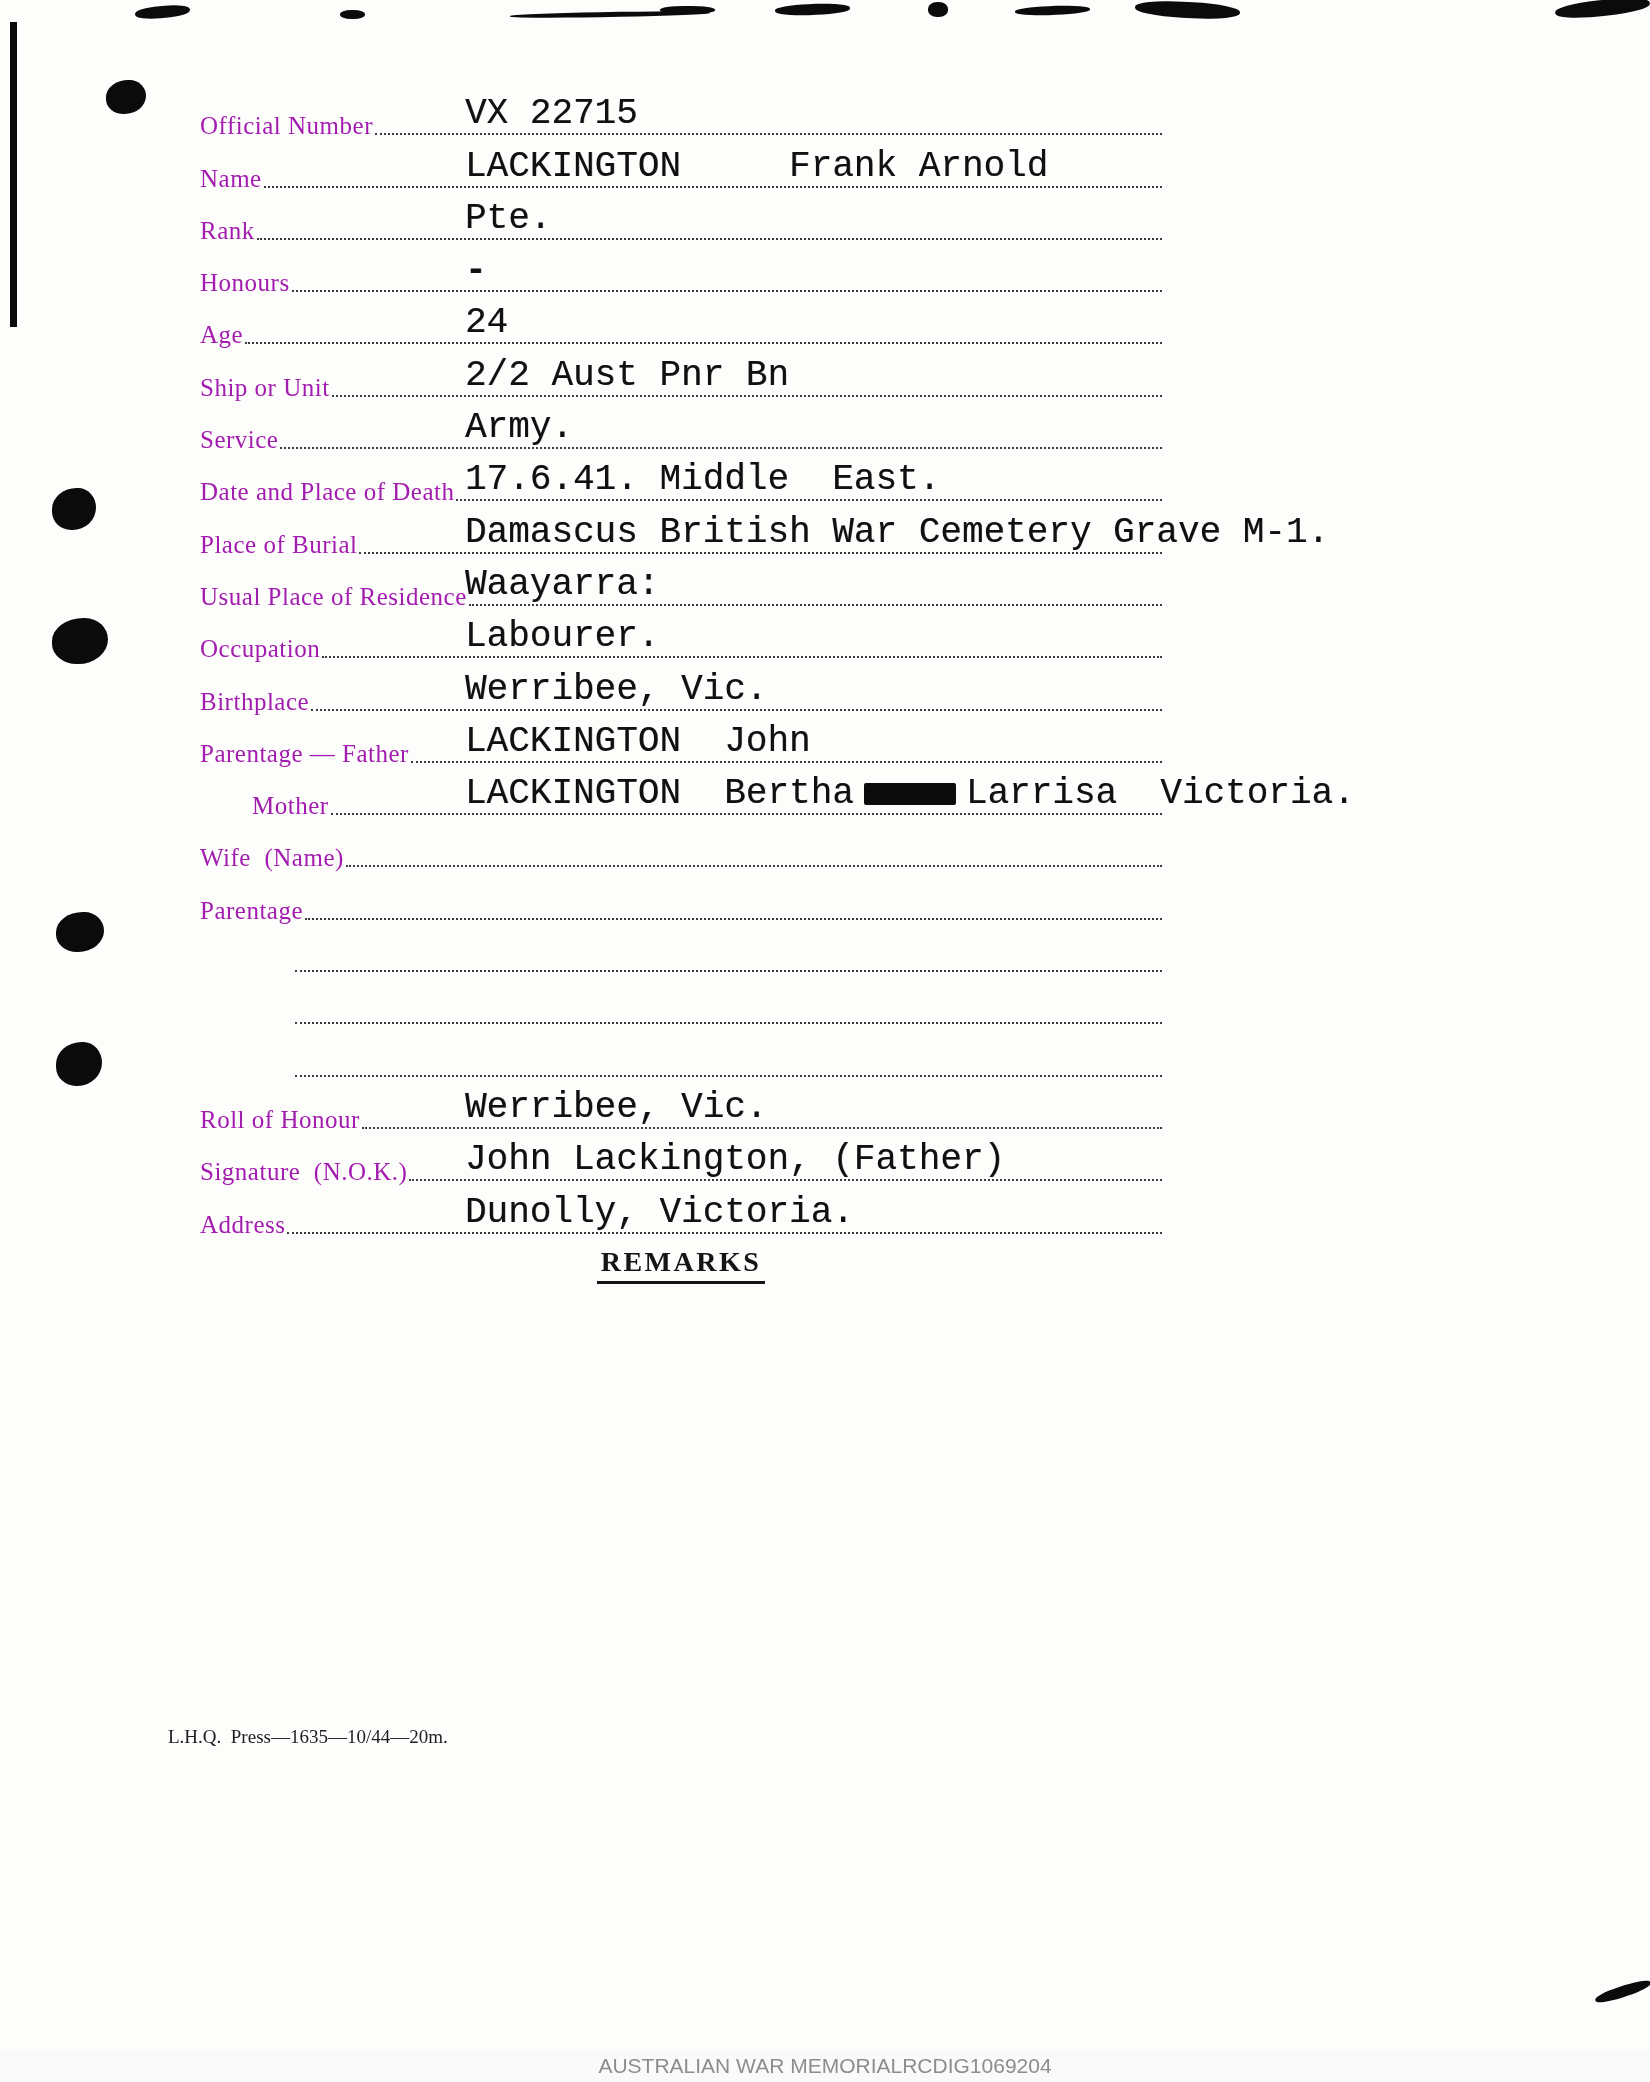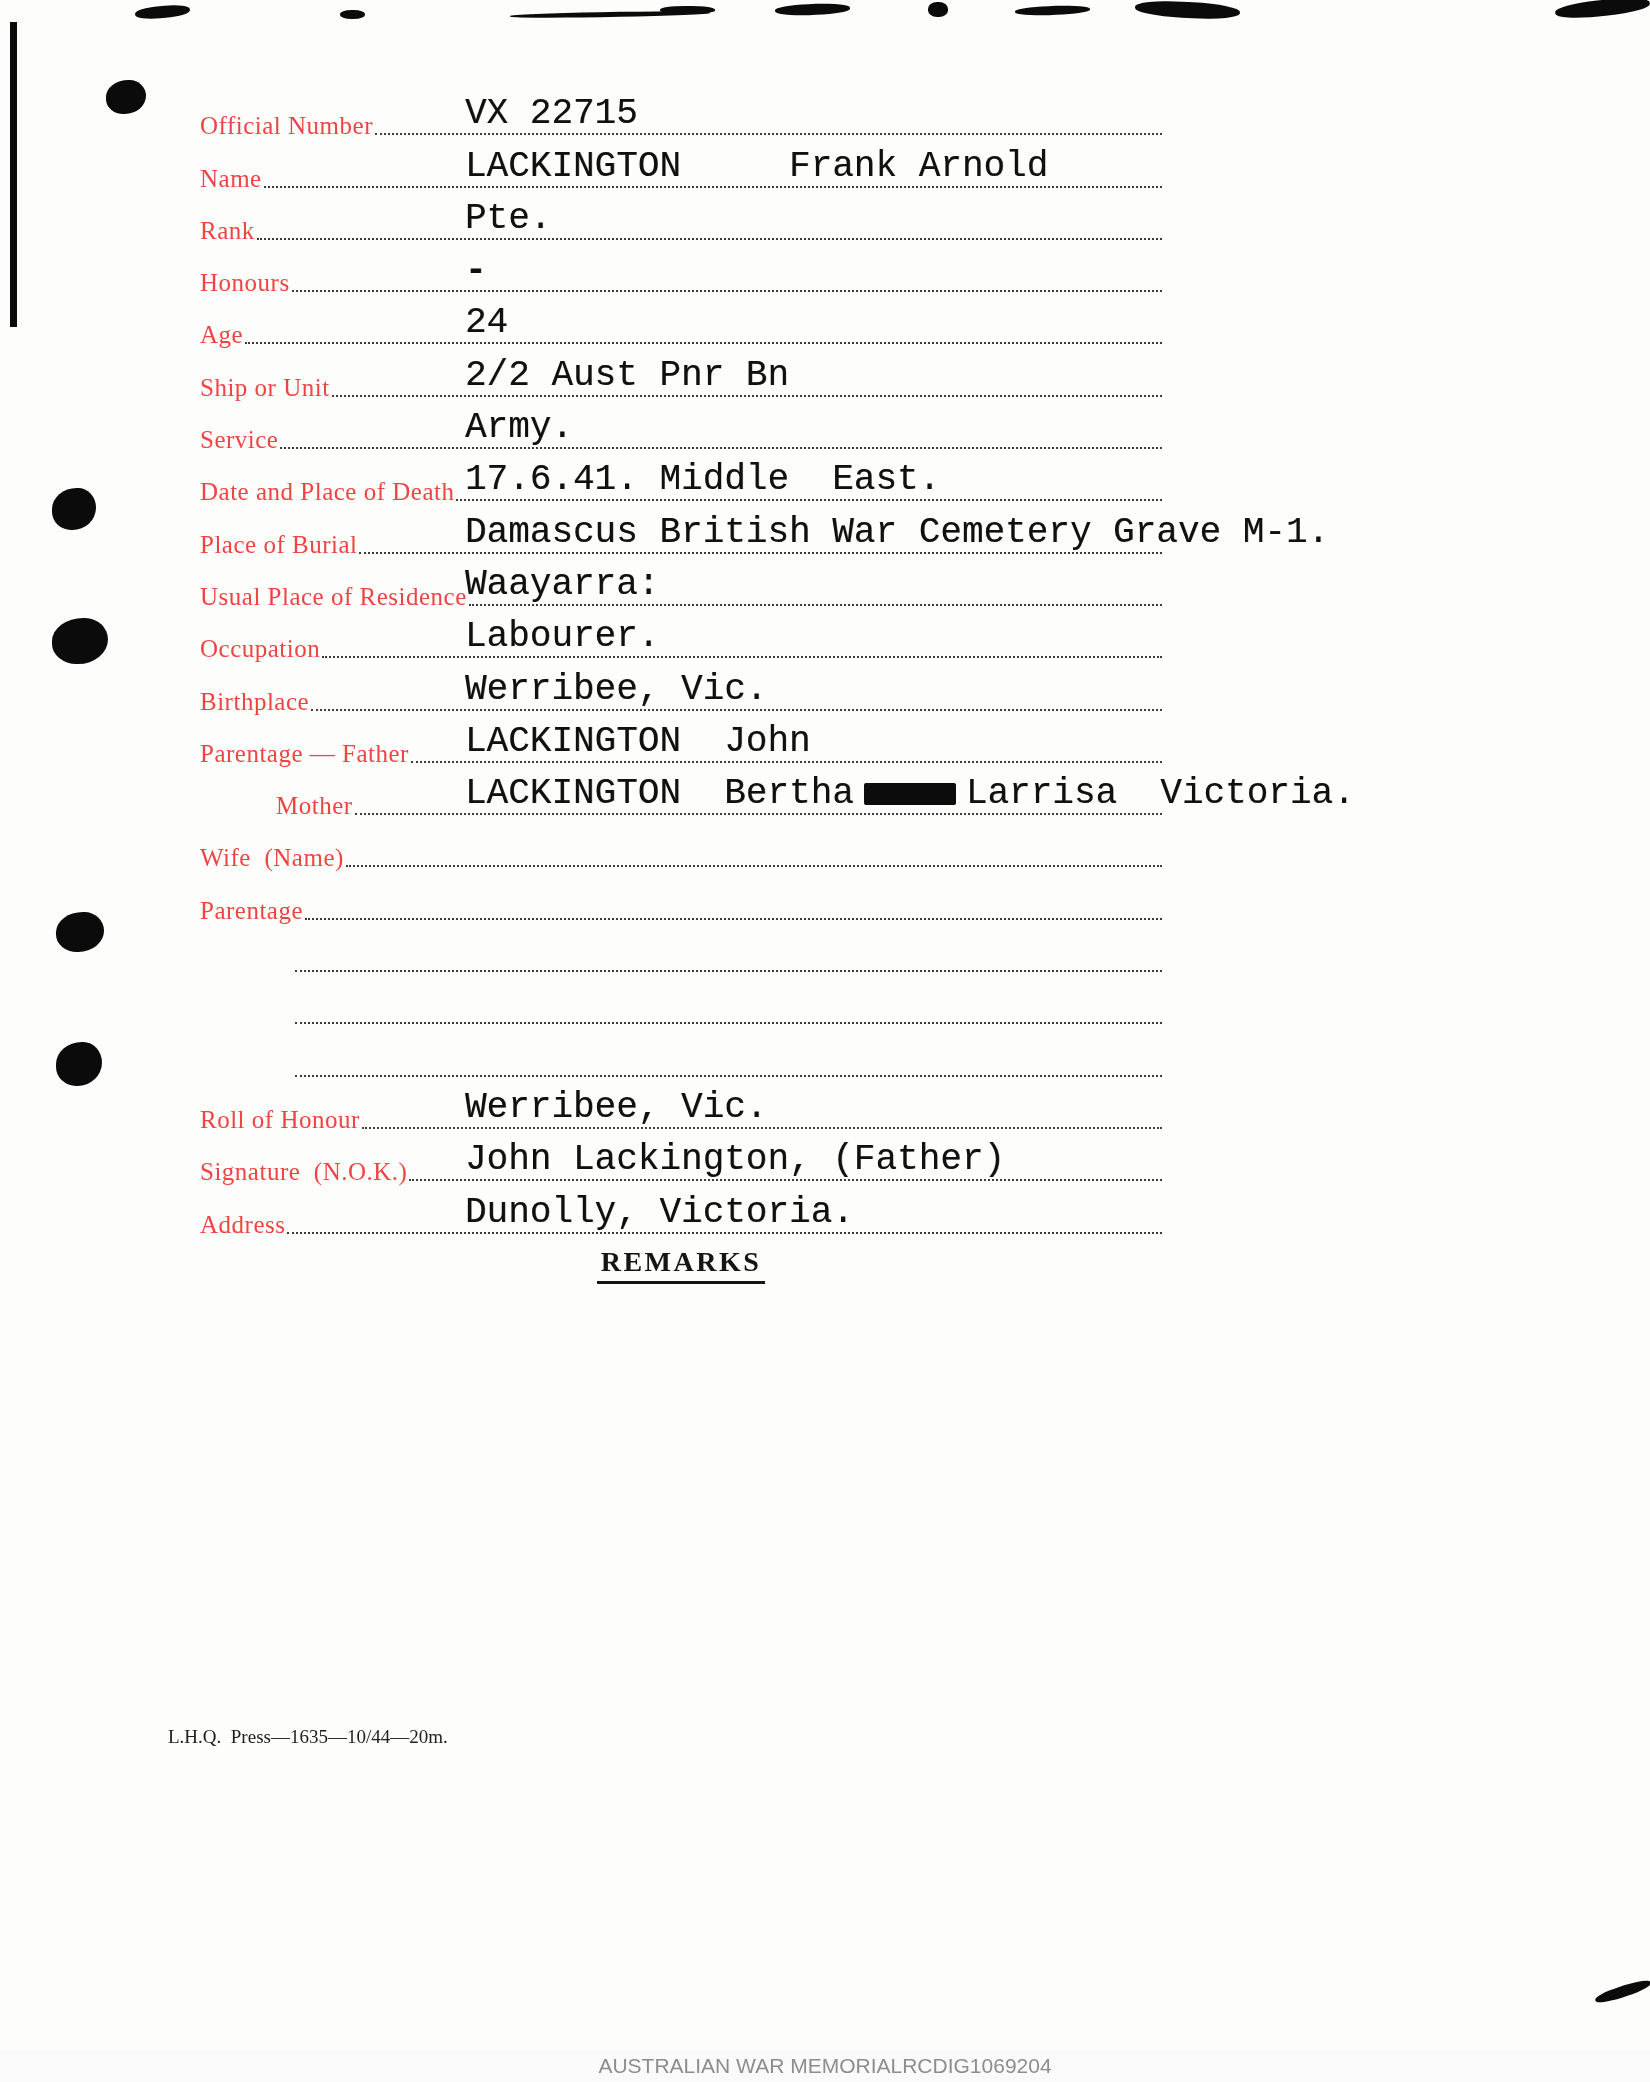--- a/index.html
+++ b/index.html
@@ -15,42 +15,42 @@
     top:92px;left:200px;width:962px;
   }
   .row{
     position:relative;
     height:52.3px;
     display:flex;
     align-items:flex-end;
   }
   .label{
     font-size:25px;
-    color:#ef4444;
+    color:#a21caf;
     white-space:pre;
     padding-bottom:4px;
     letter-spacing:0.5px;
   }
   .leader{
     flex:1;
     border-bottom:2px dotted #3c3c3c;
     margin-bottom:9px;
     margin-left:2px;
   }
   .value{
     position:absolute;
     left:265px;
     bottom:10px;
     font-family:Liberation Mono, monospace;
     font-size:36px;
     color:#101010;
     white-space:pre;
     text-shadow:0.4px 0.4px 0 rgba(10,10,10,0.45);
   }
-  .row-mother .label{margin-left:76px;}
+  .row-mother .label{margin-left:52px;}
   .row-blank .leader{margin-left:95px;}
   .redaction{
     display:inline-block;
     width:92px;height:22px;
     background:#0c0c0c;
     margin:0 10px -2px 10px;
     border-radius:2px;
   }
   .remarks-wrap{
     position:absolute;

